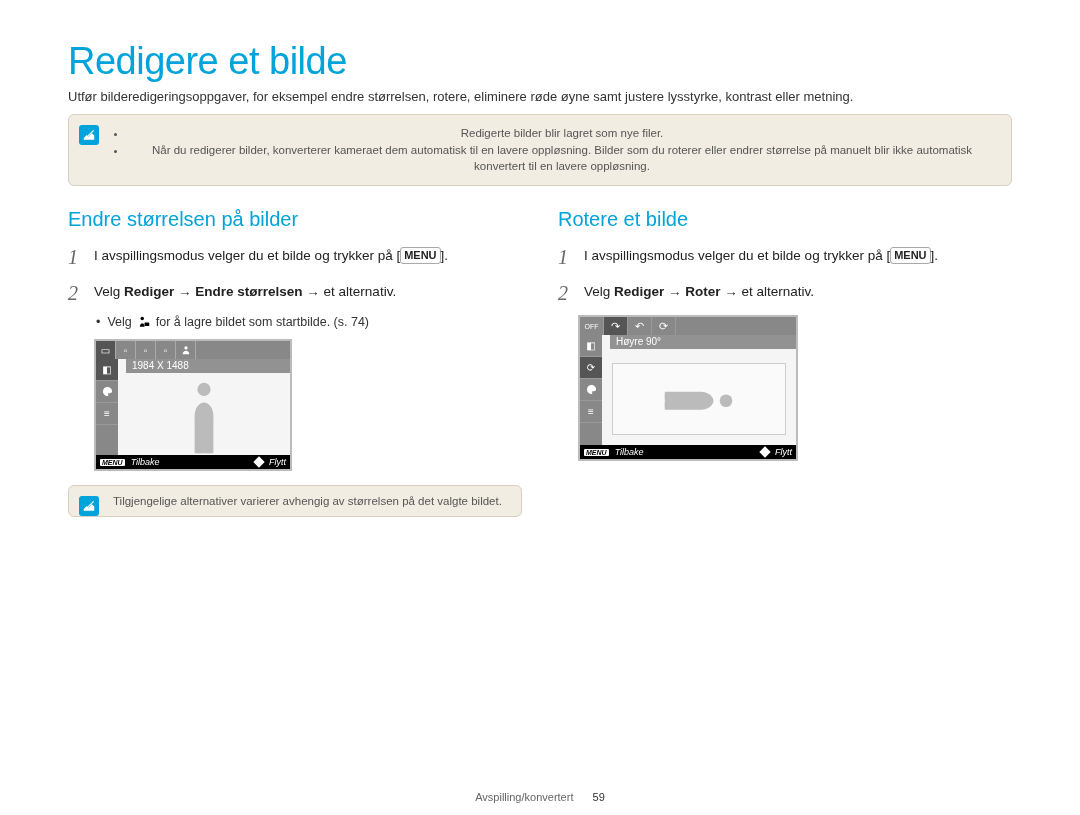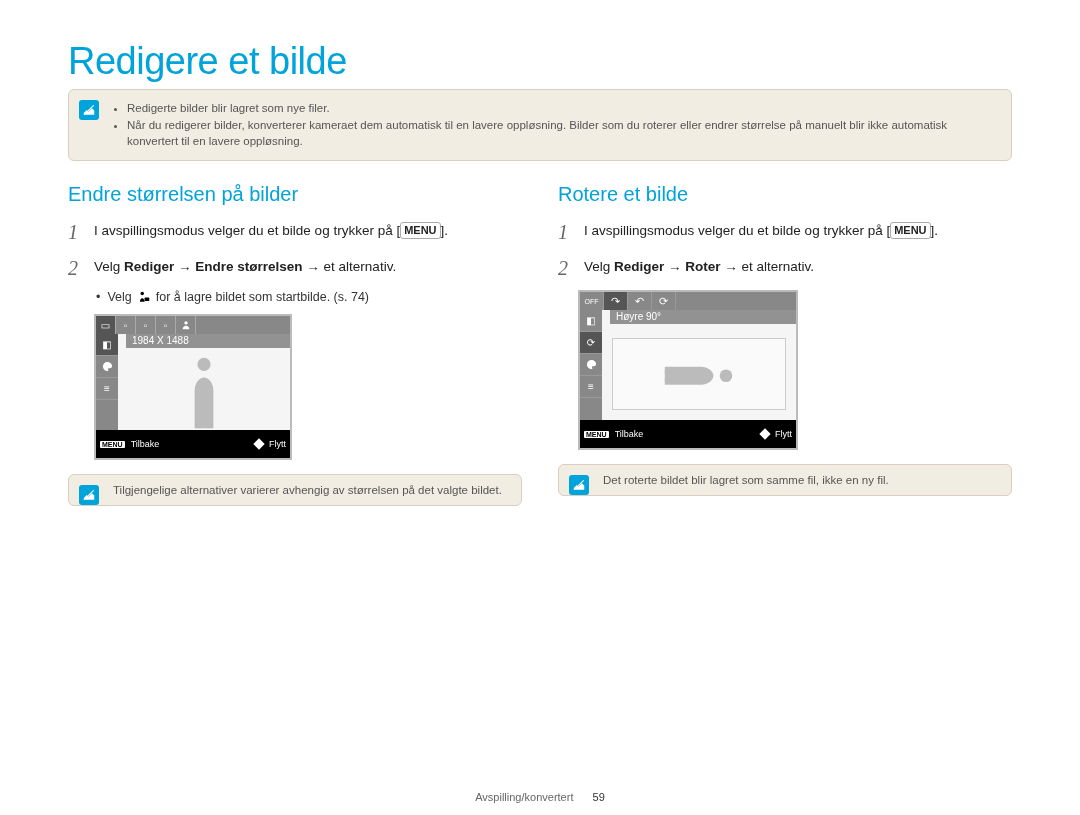--- a/index.html
+++ b/index.html
@@ -47,21 +47,21 @@
     left: 10px;
     top: 10px;
     width: 20px;
     height: 20px;
     background: #00a3da;
     border-radius: 3px;
     display:flex;align-items:center;justify-content:center;
   }
   .note-icon svg { width: 14px; height:14px; }
   .note-box ul { list-style: disc; margin-left: 14px; }
-  .note-box li { line-height: 1.45; }
+  .note-box li { line-height: 1.45; text-align: center; }
 
   .columns {
     display: flex;
     gap: 36px;
   }
   .col { flex: 1; }
   h2.section {
     color: #00a3da;
     font-size: 20px;
     font-weight: 400;
@@ -147,22 +147,22 @@
   }
   .silhouette {
     position:absolute; left:50%; bottom:0; transform:translateX(-50%);
     width:40px;height:75px;
   }
   .silhouette.rot {
     width:80px;height:36px;left:50%;top:50%;transform:translate(-50%,-45%);
   }
   .lcd-foot {
     background:#000; color:#fff; font-size:9px;
-    height:28px; display:flex; align-items:center; padding:4px 4px;
-    justify-content:flex-start; gap:6px;
+    height:14px; display:flex; align-items:center; padding:4px 4px;
+    justify-content:flex-start; gap:6px;font-style:italic;
   }
   .lcd-foot .gap { flex:1; }
   .lcd-foot .btn { background:#fff;color:#000;font-size:7px;font-weight:bold;padding:0 2px;border-radius:1px;}
   .lcd-foot .dia { display:inline-block;width:8px;height:8px;background:#fff;transform:rotate(45deg);}
   .rot-top {
     background:#888;height:18px;display:flex;align-items:center;
   }
   .rot-top .ri {
     width:24px;height:18px;display:flex;align-items:center;justify-content:center;color:#fff;font-size:11px;border-right:1px solid #9a9a9a;
   }
@@ -176,20 +176,21 @@
     font-size:11px;
     color:#666;
   }
   .pagefoot .pn { color:#333; margin-left:16px;}
 </style>
 </head>
 <body>
 
 <div class="page">
   <h1 class="title">Redigere et bilde</h1>
+  <p class="intro">Utfør bilderedigeringsoppgaver, for eksempel endre størrelsen, rotere, eliminere røde øyne samt justere lysstyrke, kontrast eller metning.</p>
 
   <div class="note-box">
     <span class="note-icon">
       <svg viewBox="0 0 24 24">
           <path fill="#fff" d="M3 17l5-5 3 3 6-6 4 4v7H3z"></path>
           <path fill="none" stroke="#fff" stroke-width="2" d="M20 4L4 20"></path>
         </svg>
     </span>
     <ul>
       <li>Redigerte bilder blir lagret som nye filer.</li>
@@ -328,29 +329,20 @@
         </div>
         <div class="lcd-foot">
           <span class="btn">MENU</span>
           <span>Tilbake</span>
           <span class="gap"></span>
           <span class="dia"></span>
           <span>Flytt</span>
         </div>
       </div>
 
-      <div class="note-box small">
-        <span class="note-icon">
-          <svg viewBox="0 0 24 24">
-              <path fill="#fff" d="M3 17l5-5 3 3 6-6 4 4v7H3z"></path>
-              <path fill="none" stroke="#fff" stroke-width="2" d="M20 4L4 20"></path>
-            </svg>
-        </span>
-        <span>Det roterte bildet blir lagret som samme fil, ikke en ny fil.</span>
-      </div>
     </div>
   </div>
 </div>
 
 <div class="pagefoot">
   <span>Avspilling/konvertert</span>
   <span class="pn">59</span>
 </div>
 
 </body></html>

